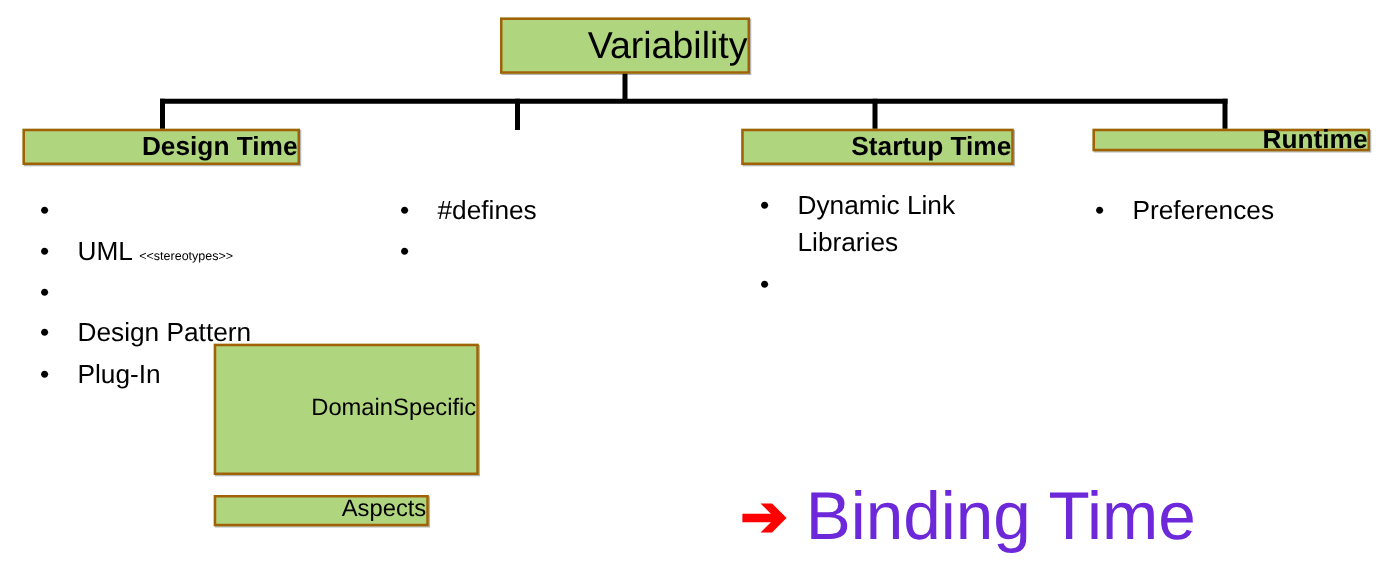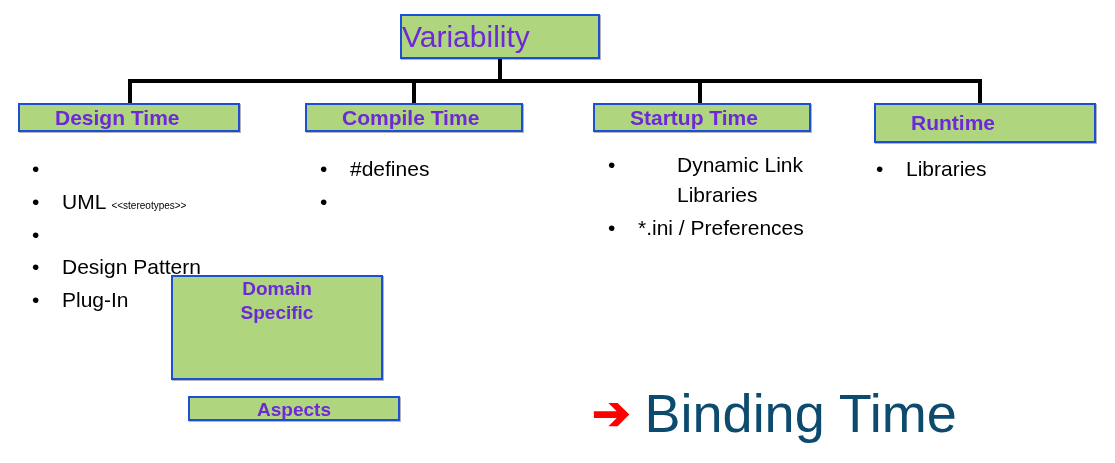--- a/index.html
+++ b/index.html
@@ -16,43 +16,43 @@
     width: 1115px;
     height: 463px;
     background: #ffffff;
     overflow: hidden;
   }
 
   
   .gbox {
     position: absolute;
     background: #b0d57f;
-    border: 2px solid #1d4ed8;
+    border: 2px solid #a16207;
     box-sizing: border-box;
     display: flex;
     align-items: center;
-    justify-content: flex-start;
-    color: #6d28d9;
+    justify-content: flex-end;
+    color: #000000;
     box-shadow: 1px 1px 0 rgba(120,120,120,0.55);
   }
   .gbox.title-box {
     font-size: 30px;
     font-weight: 400;
   }
   .gbox.branch-box {
     font-size: 21px;
     font-weight: bold;
     padding-left: 35px;
   }
   .gbox.extra-box {
     font-size: 19px;
-    font-weight: bold;
+    font-weight: normal;
     line-height: 1.28;
     text-align: center;
-    flex-direction: column;
+    flex-direction: row;
   }
 
   
   .line {
     position: absolute;
     background: #000000;
   }
   .line.v { width: 4px; }
   .line.h { height: 4px; }
 
@@ -94,21 +94,21 @@
   #binding-arrow {
     font-size: 46px;
     line-height: 1;
     font-weight: bold;
     margin-right: 14px;
     color: #fe0000;
   }
   #binding-label {
     font-size: 54px;
     line-height: 1;
-    color: #0c4a6e;
+    color: #6d28d9;
   }
 </style>
 </head>
 <body>
 
 <div id="slide">
 
   <div class="gbox title-box" style="left:400px; top:14px; width:200px; height:45px;">
     <span>Variability</span>
   </div>
@@ -117,29 +117,26 @@
   <div class="line h" style="left:128px; top:79px;  width:854px;"></div>
   <div class="line v" style="left:128px; top:79px;  height:25px;"></div>
   <div class="line v" style="left:412px; top:79px;  height:25px;"></div>
   <div class="line v" style="left:698px; top:79px;  height:25px;"></div>
   <div class="line v" style="left:978px; top:79px;  height:25px;"></div>
 
   <div class="gbox branch-box" style="left:18px; top:103px; width:222px; height:29px;">
     <span>Design Time</span>
   </div>
 
-  <div class="gbox branch-box" style="left:305px; top:103px; width:218px; height:29px;">
-    <span>Compile Time</span>
-  </div>
 
   <div class="gbox branch-box" style="left:593px; top:103px; width:218px; height:29px;">
     <span>Startup Time</span>
   </div>
 
-  <div class="gbox branch-box" style="left:874px; top:103px; width:222px; height:40px;">
+  <div class="gbox branch-box" style="left:874px; top:103px; width:222px; height:18px;">
     <span>Runtime</span>
   </div>
 
   <div class="col" style="left:32px; top:154px; width:270px;">
     <div class="bullet-row">
       <span class="bullet-dot">•</span>
     </div>
     <div class="bullet-row">
       <span class="bullet-dot">•</span>
       <span class="bullet-text"><span>UML </span><span class="small">&lt;&lt;stereotypes&gt;&gt;</span></span>
@@ -163,41 +160,40 @@
       <span class="bullet-text">#defines</span>
     </div>
     <div class="bullet-row">
       <span class="bullet-dot">•</span>
     </div>
   </div>
 
   <div class="col" style="left:608px; top:150px; width:250px;">
     <div class="bullet-row">
       <span class="bullet-dot">•</span>
-      <span class="bullet-text" style="max-width:192px;margin-left:39px;">Dynamic Link Libraries</span>
-    </div>
-    <div class="bullet-row">
-      <span class="bullet-dot">•</span>
-      <span class="bullet-text">*.ini / Preferences</span>
+      <span class="bullet-text" style="max-width:192px;">Dynamic Link Libraries</span>
+    </div>
+    <div class="bullet-row">
+      <span class="bullet-dot">•</span>
     </div>
   </div>
 
   <div class="col" style="left:876px; top:154px; width:230px;">
     <div class="bullet-row">
       <span class="bullet-dot">•</span>
-      <span class="bullet-text">Libraries</span>
+      <span class="bullet-text">Preferences</span>
     </div>
   </div>
 
   <div class="gbox extra-box" style="left:171px; top:275px; width:212px; height:105px;">
     <span>Domain</span>
     <span>Specific</span>
   </div>
 
-  <div class="gbox extra-box" style="left:188px; top:396px; width:212px; height:25px;">
+  <div class="gbox extra-box" style="left:171px; top:396px; width:172px; height:25px;">
     <span>Aspects</span>
   </div>
 
   <div id="binding-callout" style="left:592px; top:386px;">
     <span id="binding-arrow">➔</span>
     <span id="binding-label">Binding Time</span>
   </div>
 
 </div>
 

